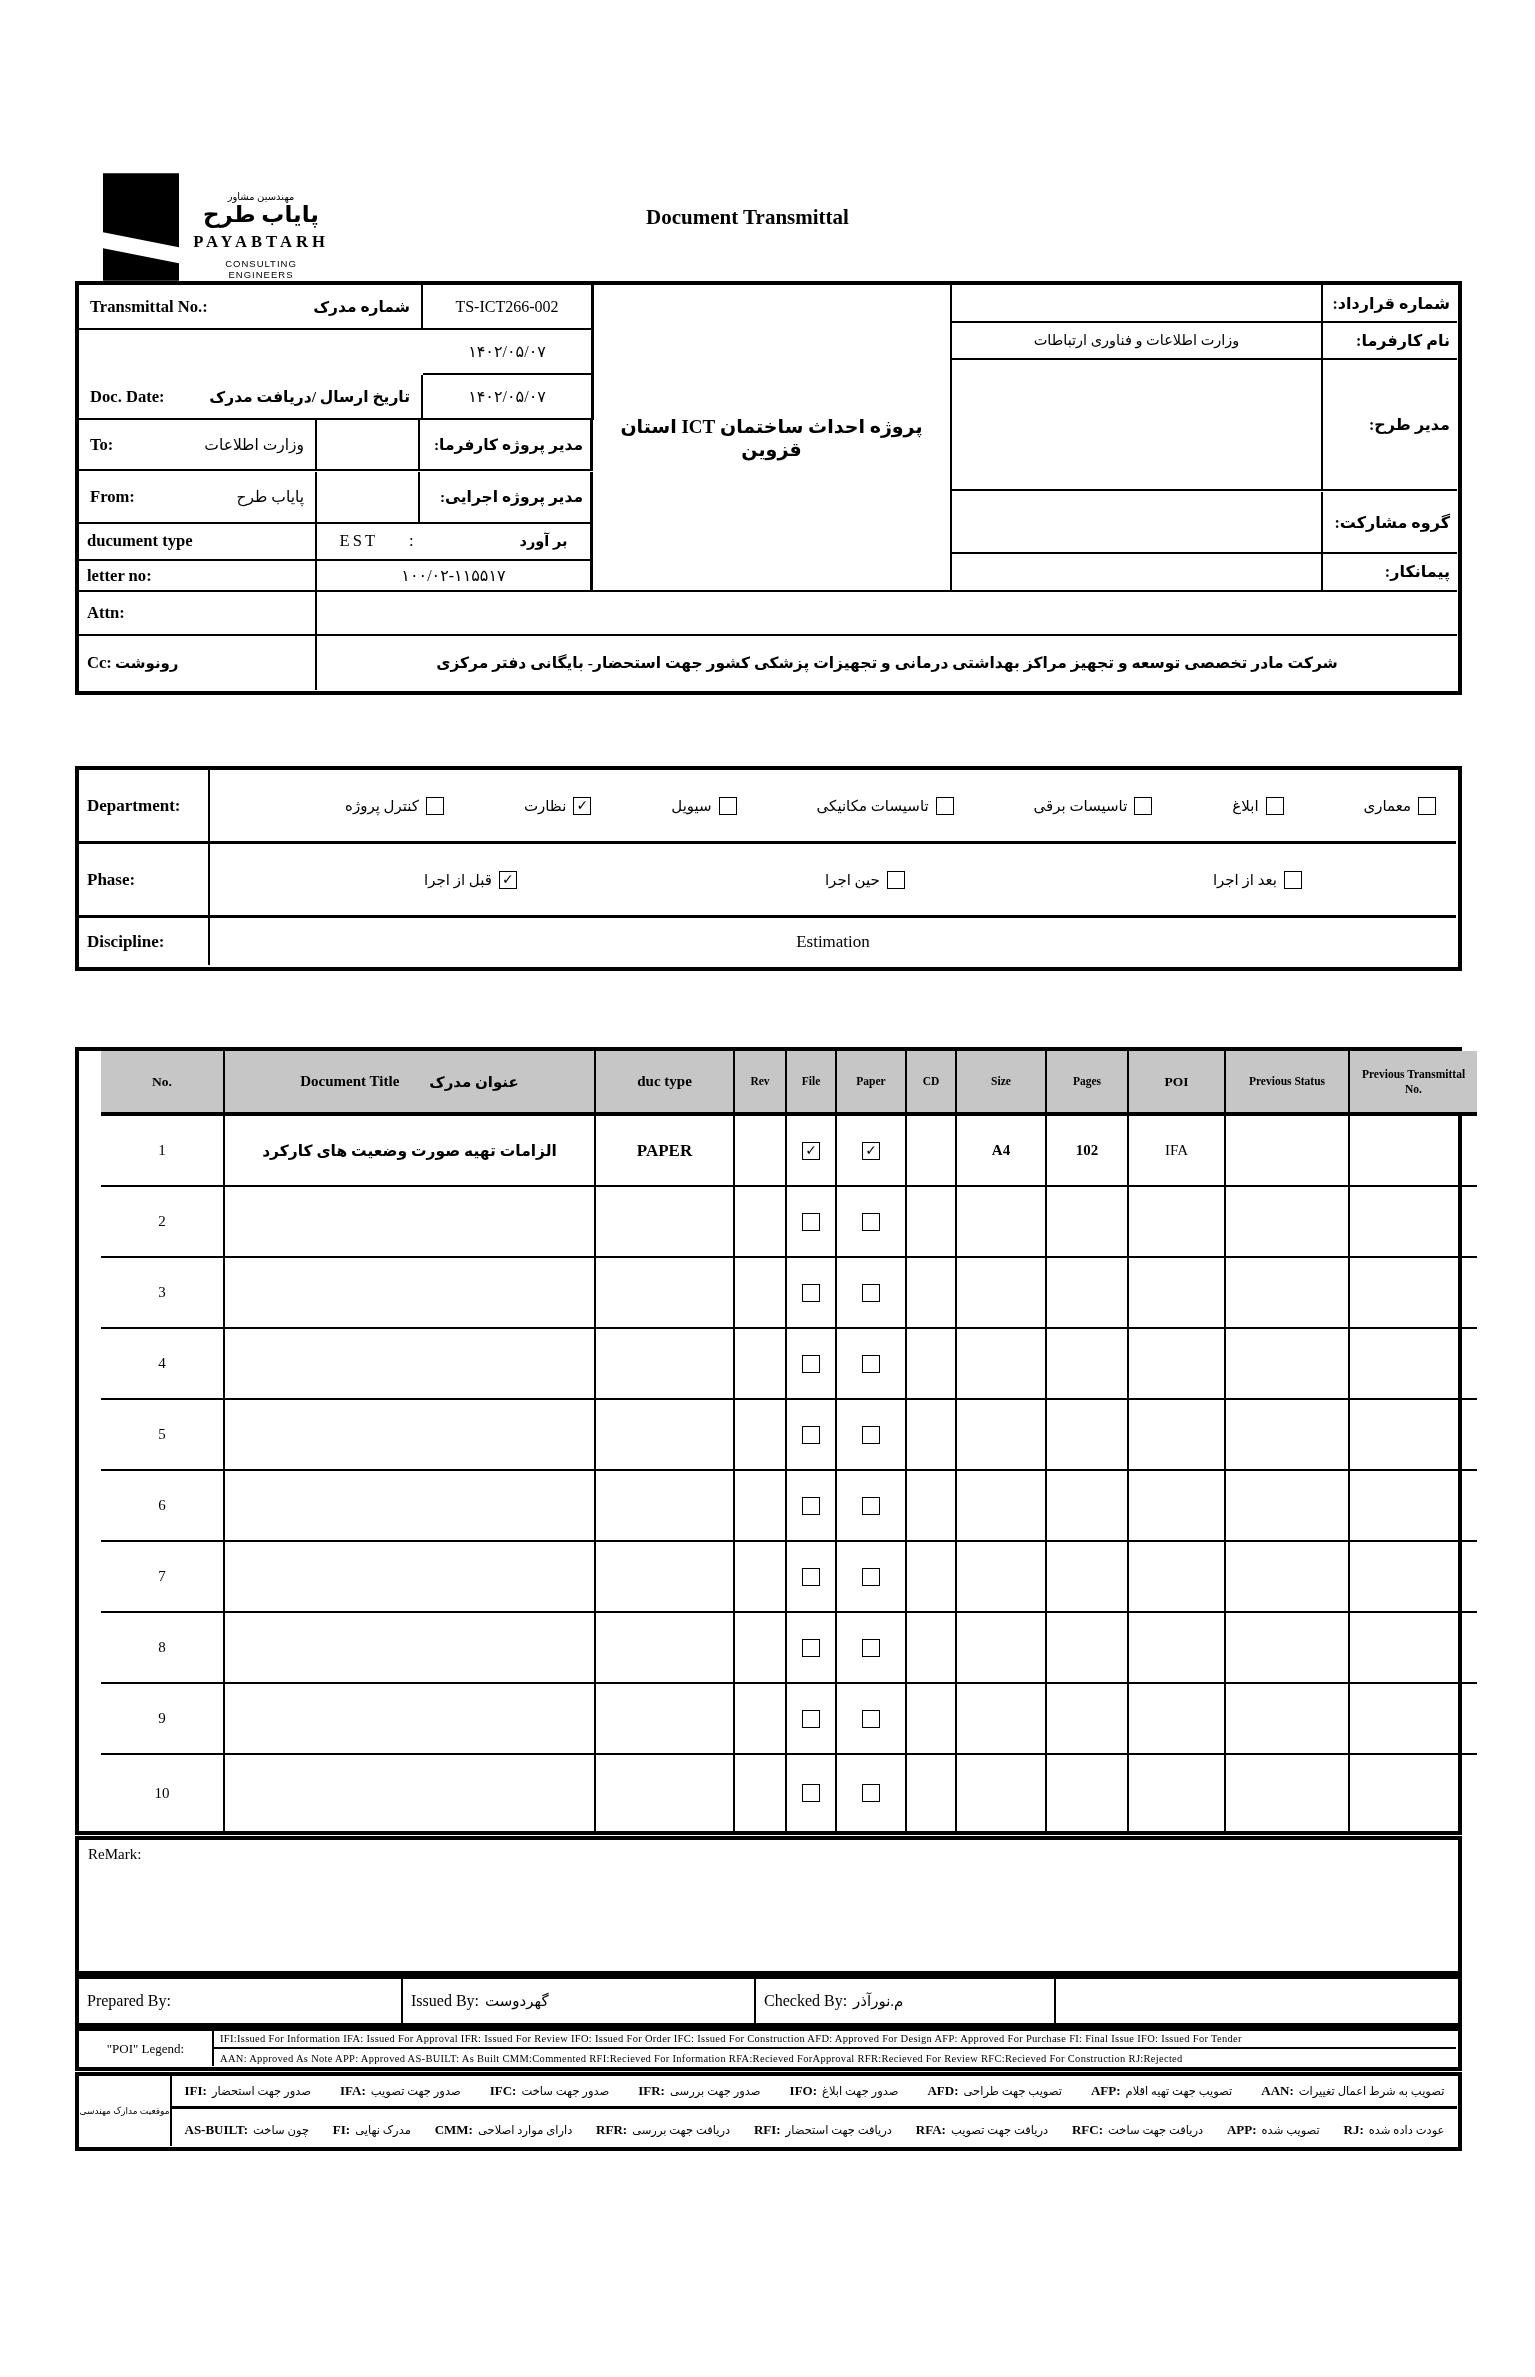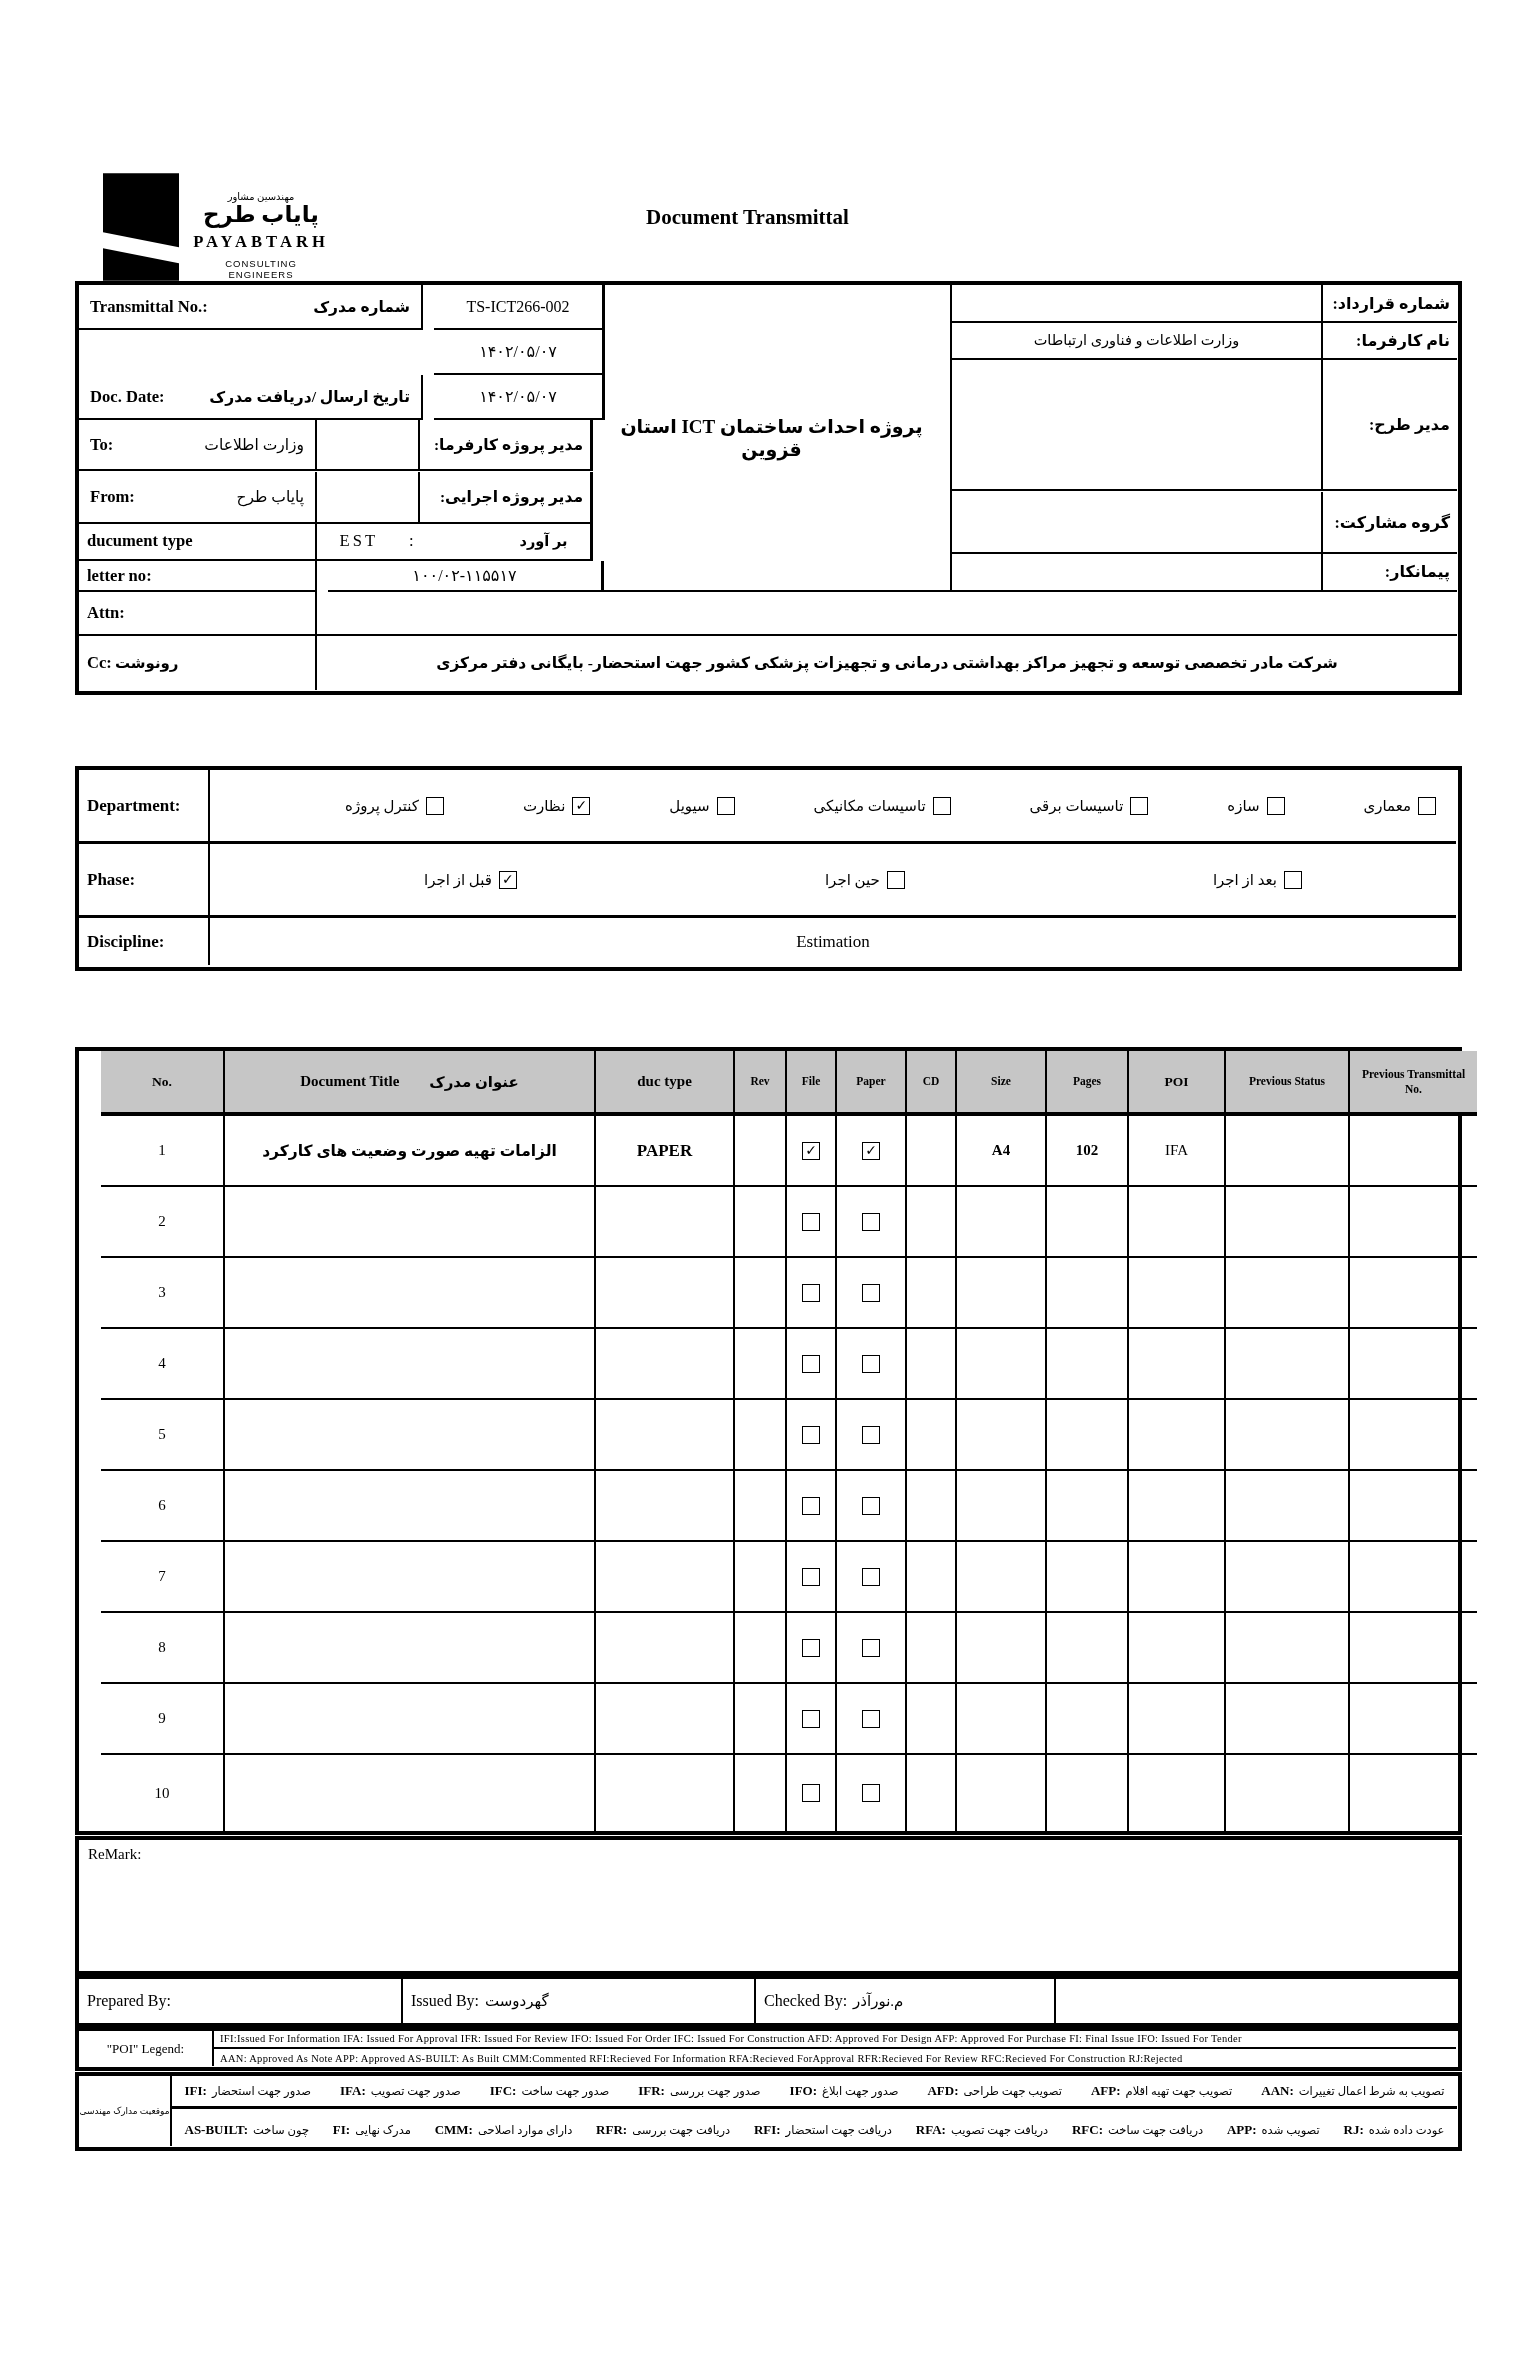--- a/index.html
+++ b/index.html
@@ -13,21 +13,21 @@
   .bB7{border-bottom:3.5px solid #000;}
   .cell{display:flex;align-items:center;}
   .c{justify-content:center;text-align:center;}
   .between{justify-content:space-between;padding:0 11px;}
   .left{justify-content:flex-start;padding-left:8px;}
   .right{justify-content:flex-end;padding-right:7px;}
   .en{font-weight:bold;font-size:16.6px;white-space:nowrap;}
   .fa{font-size:15.5px;direction:rtl;unicode-bidi:isolate;}
   .fab{font-weight:bold;}
   .ltr{direction:ltr;unicode-bidi:isolate;}
-  .val{font-size:16px;margin-left:11px;}
+  .val{font-size:16px;}
   .ck{display:inline-flex;align-items:center;justify-content:center;
       width:16px;height:16px;border:1.5px solid #000;font-size:14px;line-height:1;
       background:#fff;flex:none;}
   .opt{display:flex;align-items:center;gap:7px;}
   .optlabel{font-size:15px;direction:rtl;white-space:nowrap;}
   .optrow{display:flex;direction:rtl;align-items:center;}
   .dgrid{display:grid;width:100%;height:100%;
          grid-template-columns:124px 371px 139px 52px 50px 70px 50px 90px 82px 97px 124px 127px;
          grid-template-rows:65px repeat(9,71px) 1fr;padding-left:22px;}
   .hc{background:#c6c6c6;border-right:2px solid #000;border-bottom:4.5px solid #000;
@@ -169,21 +169,21 @@
     <div class="abs cell left bR bB7" style="left:0;top:0;width:131px;height:74px">
       <span class="en" style="font-size:17px">Department:</span>
     </div>
     <div class="abs optrow bB7" style="left:131px;top:0;width:1246px;height:74px;justify-content:space-between;padding:0 20px 0 135px">
       <span class="opt">
         <span class="ck"></span>
         <span class="optlabel">معماری</span>
       </span>
       <span class="opt">
         <span class="ck"></span>
-        <span class="optlabel">سازه</span>
+        <span class="optlabel">ابلاغ</span>
       </span>
       <span class="opt">
         <span class="ck"></span>
         <span class="optlabel">تاسیسات برقی</span>
       </span>
       <span class="opt">
         <span class="ck"></span>
         <span class="optlabel">تاسیسات مکانیکی</span>
       </span>
       <span class="opt">

